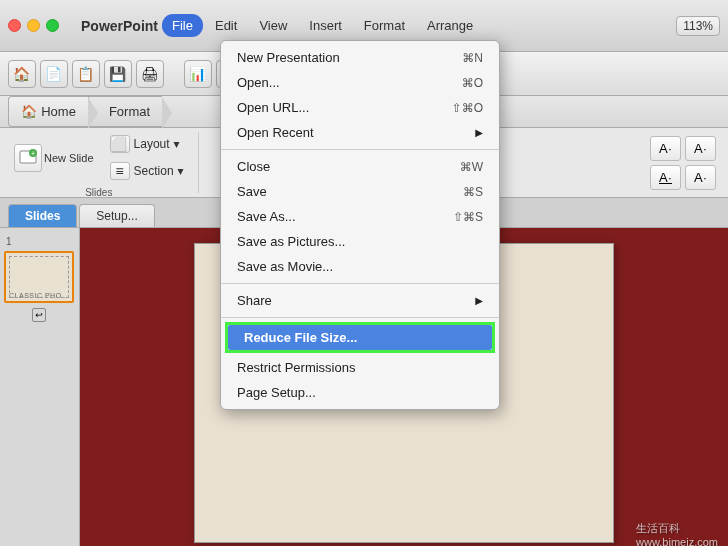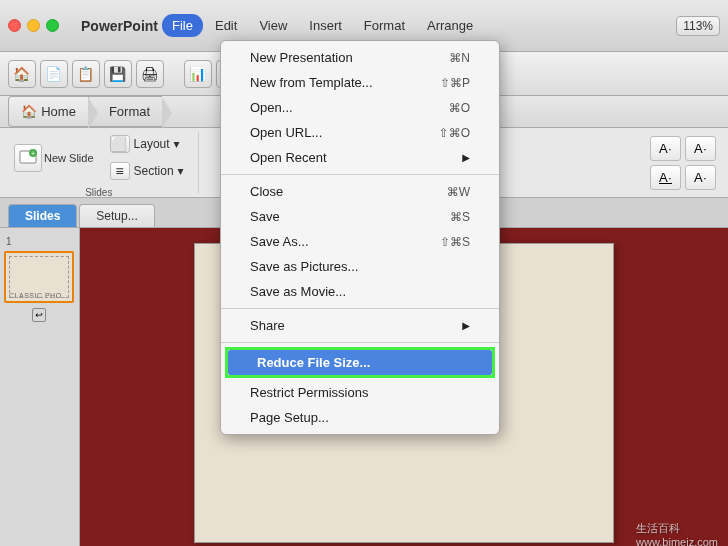--- a/index.html
+++ b/index.html
@@ -317,21 +317,21 @@
       box-shadow: 2px 4px 16px rgba(0,0,0,0.35);
       padding: 4px 0;
       pointer-events: all;
       z-index: 200;
     }
 
     .dropdown-item {
       display: flex;
       justify-content: space-between;
       align-items: center;
-      padding: 5px 29px;
+      padding: 5px 16px;
       font-size: 13px;
       color: #222;
       cursor: pointer;
       white-space: nowrap;
     }
 
     .dropdown-separator {
       height: 1px;
       background: #ccc;
       margin: 4px 0;
@@ -506,24 +506,20 @@
 </div>
 
 <div class="dropdown-overlay">
   <div class="dropdown-menu">
 
     <div class="dropdown-item">
       <span>New Presentation</span>
       <span class="shortcut">⌘N</span>
     </div>
     <div class="dropdown-item">
-      <span>New from Template...</span>
-      <span class="shortcut">⇧⌘P</span>
-    </div>
-    <div class="dropdown-item">
       <span>Open...</span>
       <span class="shortcut">⌘O</span>
     </div>
     <div class="dropdown-item">
       <span>Open URL...</span>
       <span class="shortcut">⇧⌘O</span>
     </div>
     <div class="dropdown-item has-submenu">
       <span>Open Recent</span>
       <span class="shortcut"></span>

